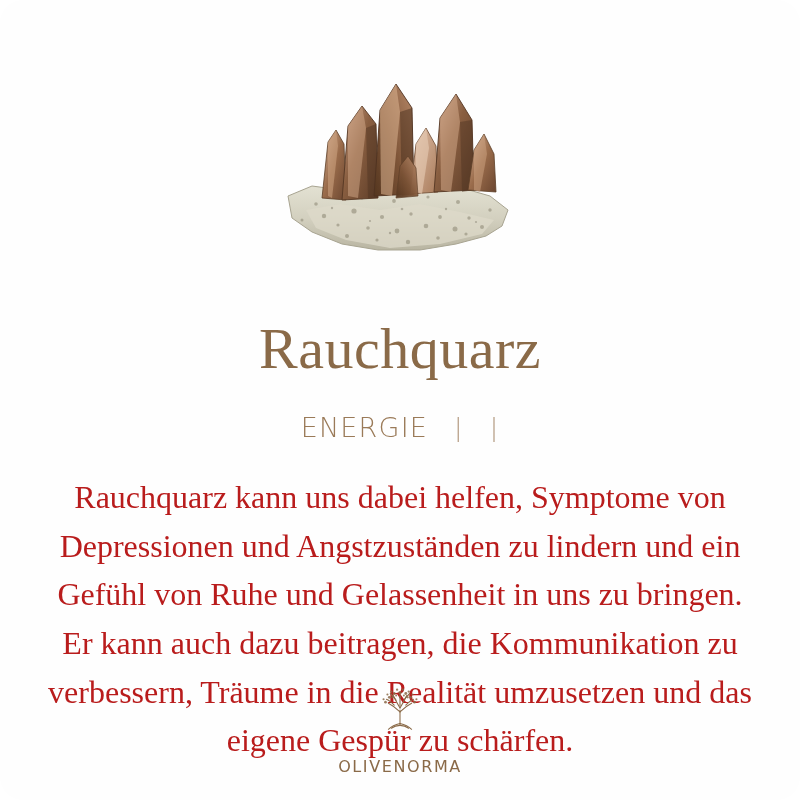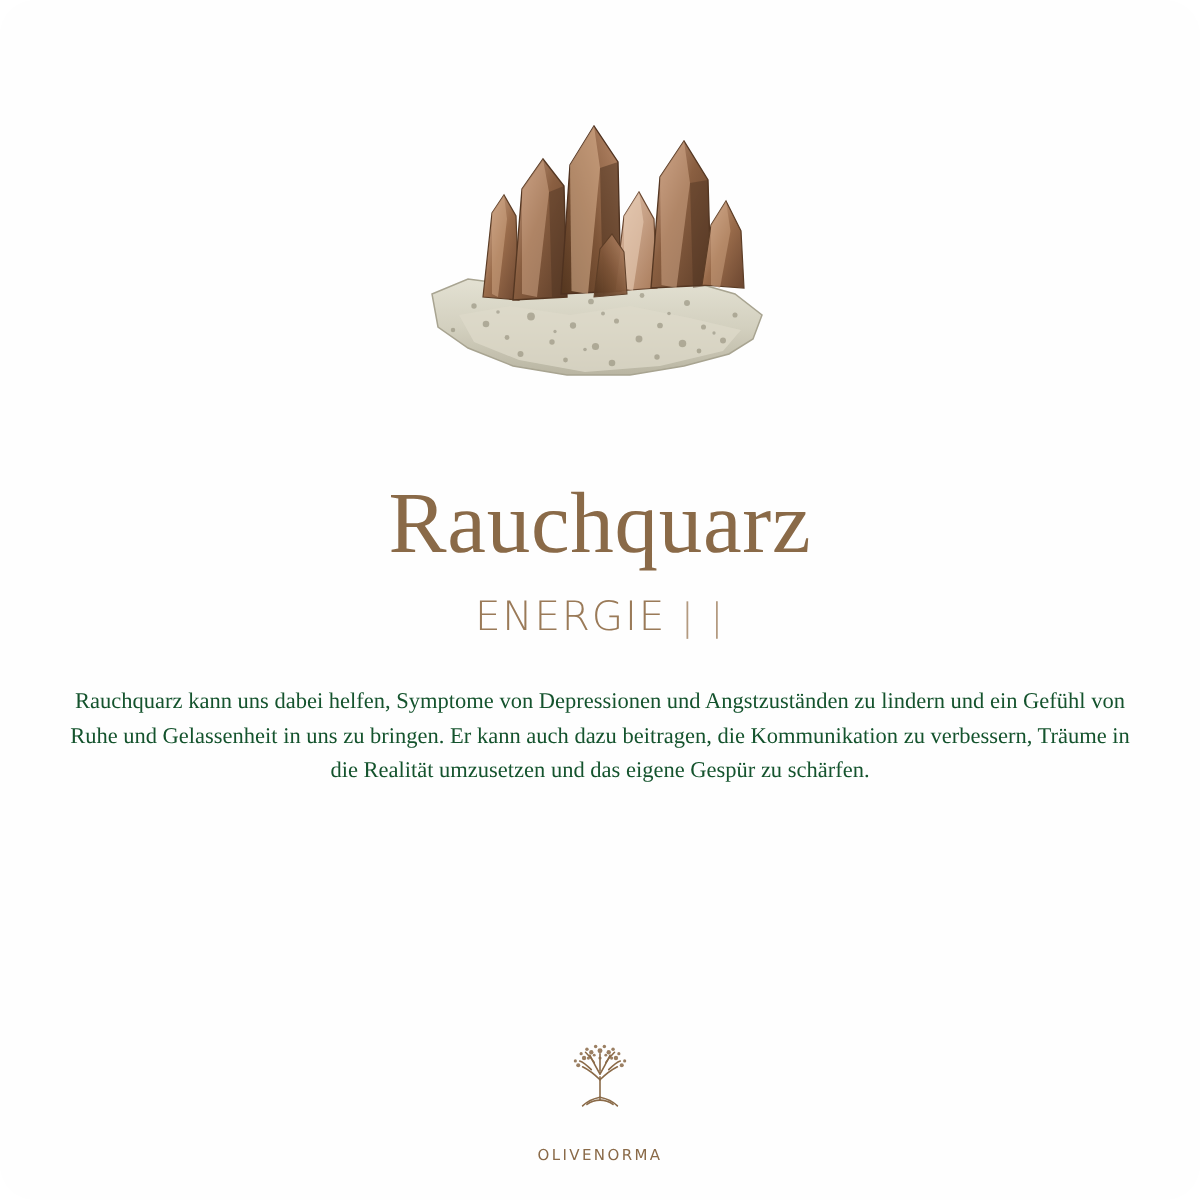--- a/index.html
+++ b/index.html
@@ -47,66 +47,66 @@
     line-height: 1;
     color: #8a6a48;
     letter-spacing: 0.5px;
     margin: 0;
     font-weight: normal;
     text-align: center;
   }
 
   
   .keywords {
-    margin-top: 18px;
+    margin-top: 34px;
     font-family: "DejaVu Sans", sans-serif;
     font-size: 27px;
     color: #9a7a58;
     letter-spacing: 1.2px;
     text-align: center;
     display: flex;
     align-items: center;
     justify-content: center;
-    gap: 10px;
+    gap: 26px;
     font-weight: 300;
   }
   .kw-sep {
     color: #b49madd;
     color: #b39a80;
     font-size: 25px;
   }
 
   
   .body-copy {
     margin-top: 30px;
     width: 720px;
     text-align: center;
     font-family: "Liberation Serif", serif;
-    font-size: 15px;
+    font-size: 32px;
     line-height: 1.52;
-    color: #14532d;
+    color: #b91c1c;
   }
 
   
   .logo-wrap {
     position: absolute;
     left: 50%;
     transform: translateX(-50%);
     bottom: 24px;
     width: 140px;
     text-align: center;
   }
   .logo-tree {
     display: block;
     margin: 0 auto;
   }
   .logo-text {
     margin-top: 20px;
     font-family: "DejaVu Sans", sans-serif;
-    font-size: 10px;
+    font-size: 16px;
     letter-spacing: 1.6px;
     color: #8a6a48;
   }
 </style>
 </head>
 <body>
 
 <div class="card">
 
   <div class="crystal-area">

